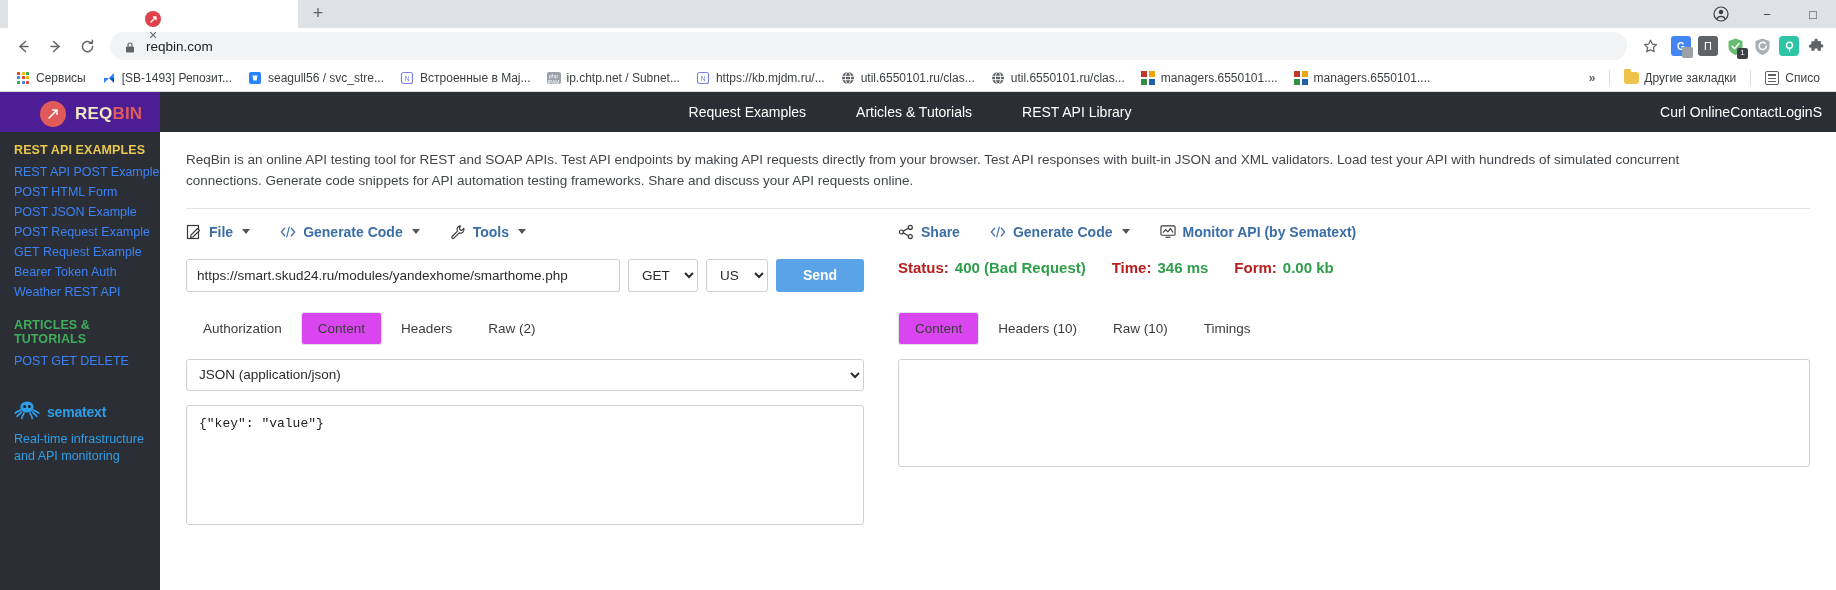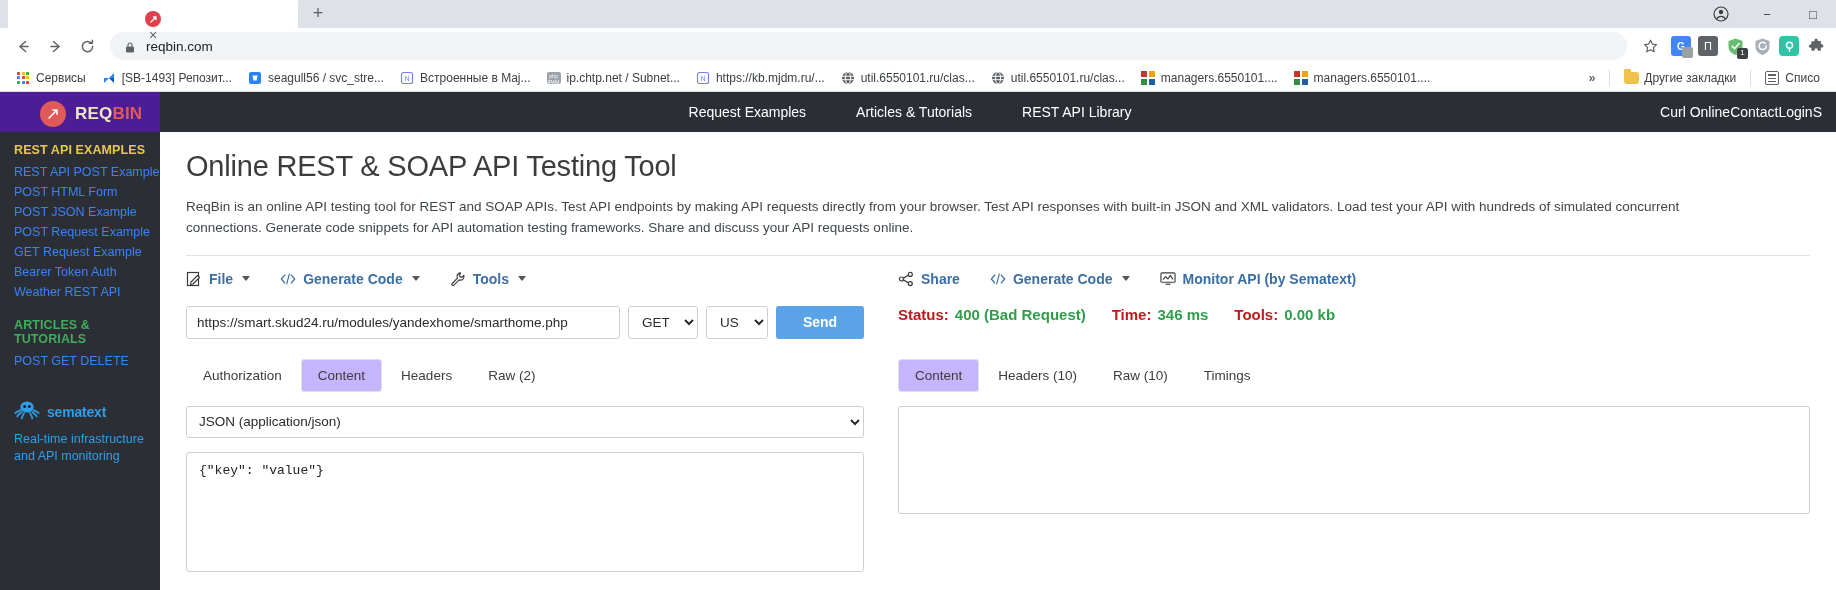--- a/index.html
+++ b/index.html
@@ -276,21 +276,21 @@
 
   .tabs {
     display: flex; align-items: center; gap: 2px; margin-top: 20px;
   }
   .tabbtn {
     padding: 8px 16px; font-size: 13.5px; color: #3c3c3c;
     border: 1px solid transparent; border-radius: 3px;
     cursor: pointer; background: transparent;
     font-family: "Liberation Sans", sans-serif;
   }
-  .tabbtn.active { background: #c4b5fd; border-color: #dfe3e6; }
+  .tabbtn.active { background: #d946ef; border-color: #dfe3e6; }
 
   .ctype-wrap { margin-top: 14px; }
   .ctype {
     width: 100%; height: 32px;
     border: 1px solid #ccd0d4; border-radius: 3px;
     background: #fff; font-size: 13.5px; color: #2b2b2b;
     padding: 0 8px;
     font-family: "Liberation Sans", sans-serif;
     cursor: pointer;
   }
@@ -604,21 +604,20 @@
           </svg>
         </span>
         <span class="sematext-name">sematext</span>
       </div>
       <div class="sematext-sub">Real-time infrastructure and API monitoring</div>
     </div>
   </div>
 
   <div class="content">
 
-    <h1 class="title">Online REST &amp; SOAP API Testing Tool</h1>
     <p class="intro">ReqBin is an online API testing tool for REST and SOAP APIs. Test API endpoints by making API requests directly from your browser. Test API responses with built-in JSON and XML validators. Load test your API with hundreds of simulated concurrent connections. Generate code snippets for API automation testing frameworks. Share and discuss your API requests online.</p>
     <div class="hr"></div>
 
     <div class="cols">
 
       <div class="col-left">
 
         <div class="menubar">
           <div class="menuitem">
             <span class="mi-ico">
@@ -713,21 +712,21 @@
         </div>
 
         <div class="status-row">
           <span>
             <span class="stat-label">Status:</span><span class="stat-value err">400 (Bad Request)</span>
           </span>
           <span>
             <span class="stat-label">Time:</span><span class="stat-value">346 ms</span>
           </span>
           <span>
-            <span class="stat-label">Tools:</span><span class="stat-value">0.00 kb</span>
+            <span class="stat-label">Form:</span><span class="stat-value">0.00 kb</span>
           </span>
         </div>
 
         <div class="tabs">
           <button class="tabbtn active">Content</button>
           <button class="tabbtn">Headers (10)</button>
           <button class="tabbtn">Raw (10)</button>
           <button class="tabbtn">Timings</button>
         </div>
 

